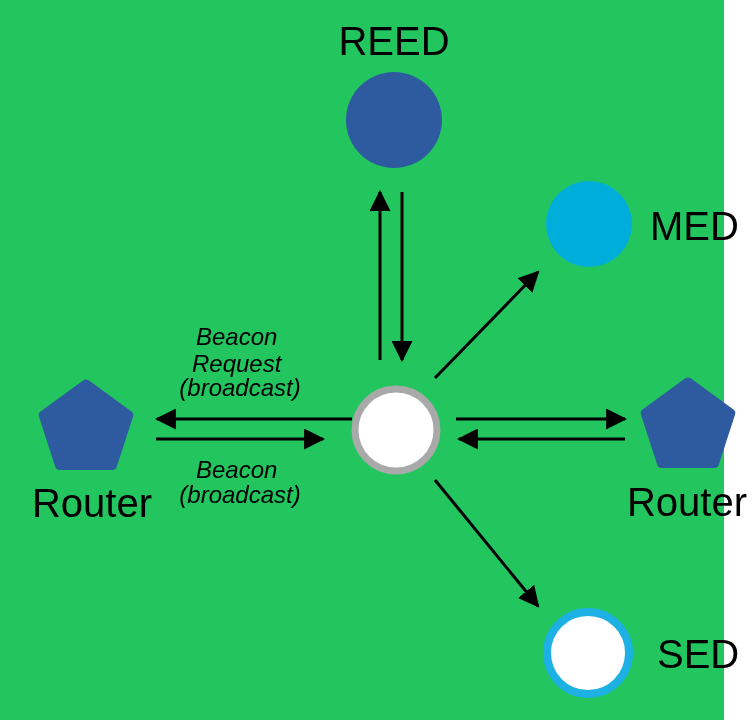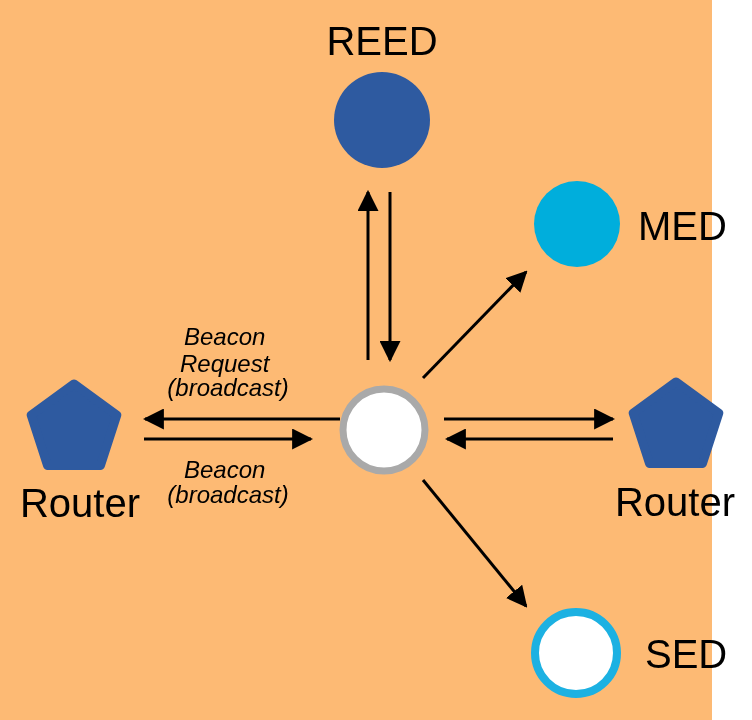--- a/index.html
+++ b/index.html
@@ -8,21 +8,22 @@
     background: #ffffff;
     width: 752px;
     height: 720px;
     overflow: hidden;
     font-family: "Liberation Sans", sans-serif;
   }
   .stage {
     position: relative;
     width: 712px;
     height: 720px;
-    background: #fdba74;
+    background: #22c55e;
+    padding-left: 12px;
   }
   svg { display: block; }
   .node-label {
     font-family: "Liberation Sans", sans-serif;
     font-size: 40px;
     fill: #000000;
   }
   .beacon-label {
     font-family: "Liberation Sans", sans-serif;
     font-size: 24px;

